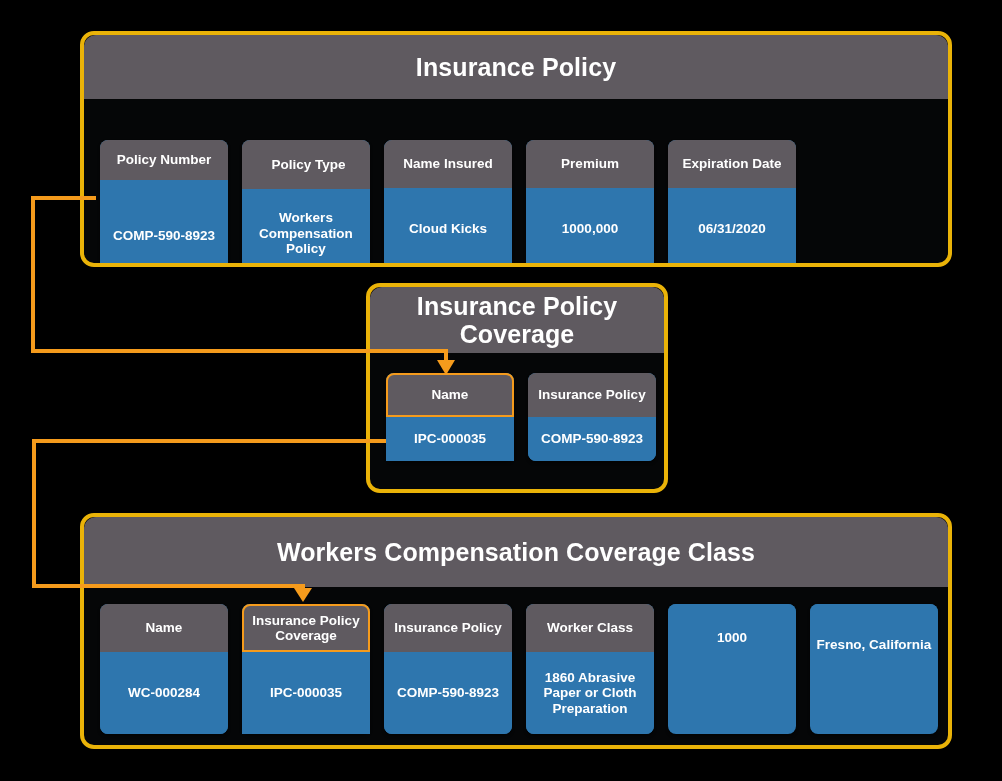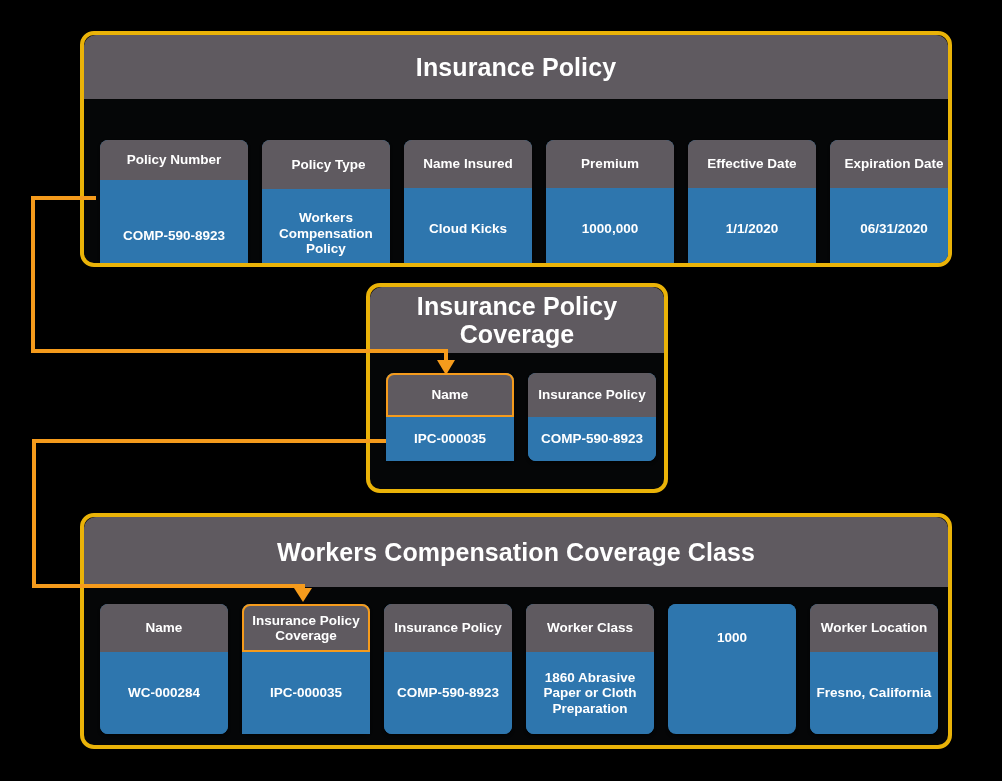--- a/index.html
+++ b/index.html
@@ -122,44 +122,40 @@
 <body>
 
 <div id="stage">
 
   <div class="panel" style="left:80px; top:31px; width:872px; height:236px;">
     <div class="panel-header" style="height:64px; font-size:25px;">Insurance Policy</div>
     <div class="panel-body" style="top:64px; height:172px;"></div>
 
     <div class="fields" style="left:16px; top:105px; gap:14px;">
 
-      <div class="field" style="width:148px; height:130px;gap:22px;">
+      <div class="field" style="width:128px; height:130px;gap:22px;">
         <div class="field-label" style="height:48px;">Policy Number</div>
         <div class="field-value" style="height:82px;">COMP-590-8923</div>
       </div>
 
       <div class="field" style="width:128px; height:130px;">
         <div class="field-label" style="height:54px;padding-left:9px;">Policy Type</div>
         <div class="field-value" style="height:82px;margin-top:8px;">Workers Compensation Policy</div>
       </div>
 
       <div class="field" style="width:128px; height:130px;">
         <div class="field-label" style="height:48px;">Name Insured</div>
         <div class="field-value" style="height:82px;">Cloud Kicks</div>
       </div>
 
       <div class="field" style="width:128px; height:130px;">
         <div class="field-label" style="height:48px;">Premium</div>
         <div class="field-value" style="height:82px;">1000,000</div>
       </div>
 
-      <div class="field" style="width:128px; height:130px;">
-        <div class="field-label" style="height:48px;">Effective Date</div>
-        <div class="field-value" style="height:82px;">1/1/2020</div>
-      </div>
 
       <div class="field" style="width:128px; height:130px;">
         <div class="field-label" style="height:48px;">Expiration Date</div>
         <div class="field-value" style="height:82px;">06/31/2020</div>
       </div>
 
     </div>
   </div>
 
   <div class="panel" style="left:366px; top:283px; width:302px; height:210px;">
@@ -205,21 +201,20 @@
       <div class="field" style="width:128px; height:130px;">
         <div class="field-label" style="height:48px;">Worker Class</div>
         <div class="field-value" style="height:82px;">1860 Abrasive Paper or Cloth Preparation</div>
       </div>
 
       <div class="field" style="width:128px; height:130px;">
         <div class="field-value" style="height:68px;">1000</div>
       </div>
 
       <div class="field" style="width:128px; height:130px;">
-        <div class="field-label" style="height:48px;">Worker Location</div>
         <div class="field-value" style="height:82px;">Fresno, California</div>
       </div>
 
     </div>
   </div>
 
   <svg id="connectors" viewBox="0 0 1002 781">
 
     <g>
       <path d="M 96 198 L 33 198 L 33 351 L 446 351 L 446 360" fill="none" stroke="#f59b1c" stroke-width="4"></path>

